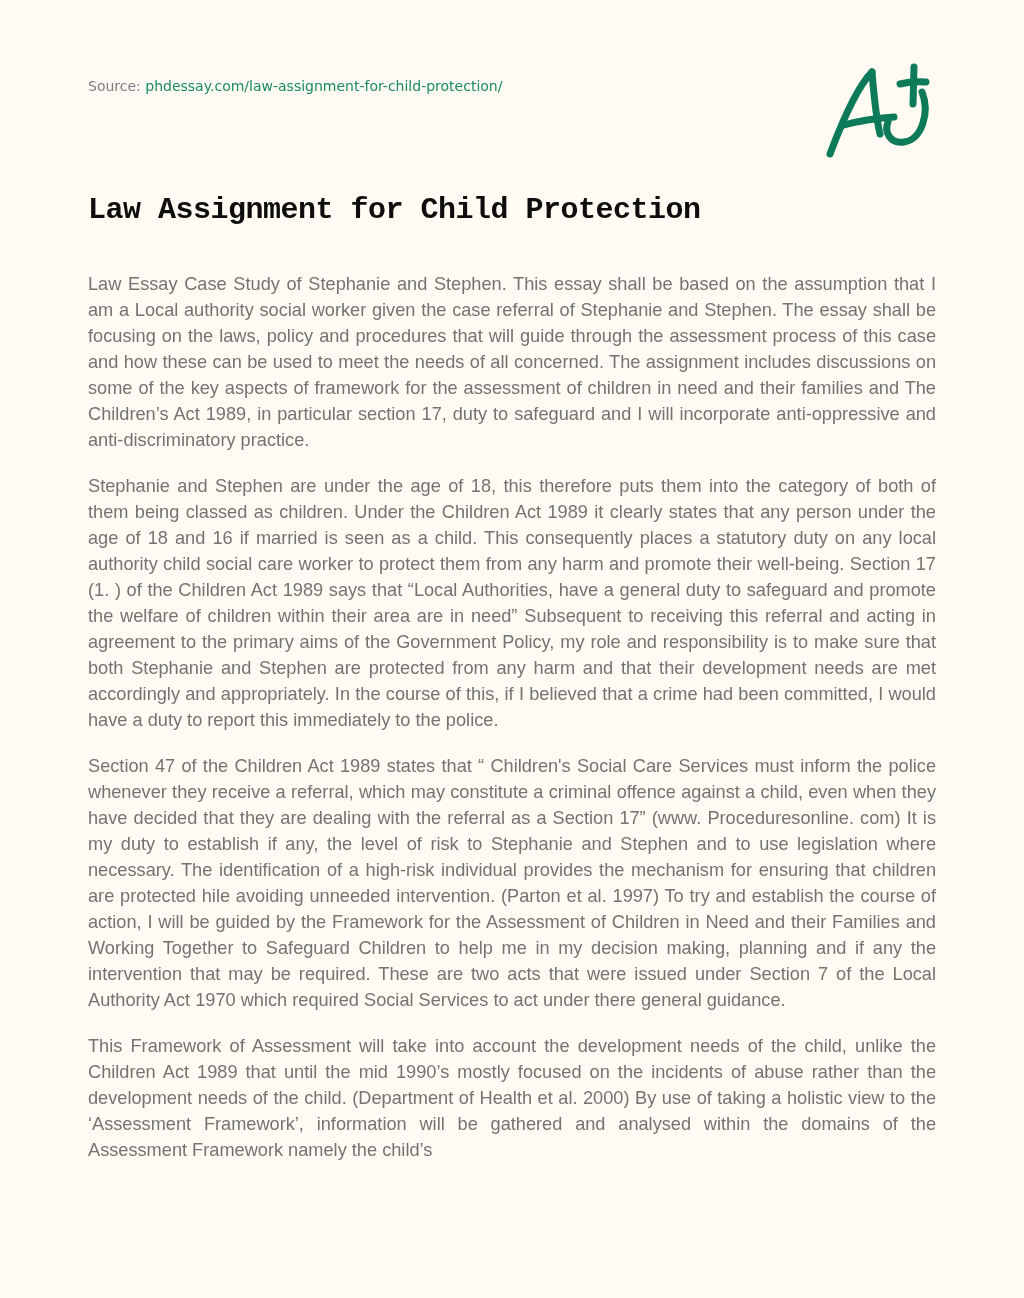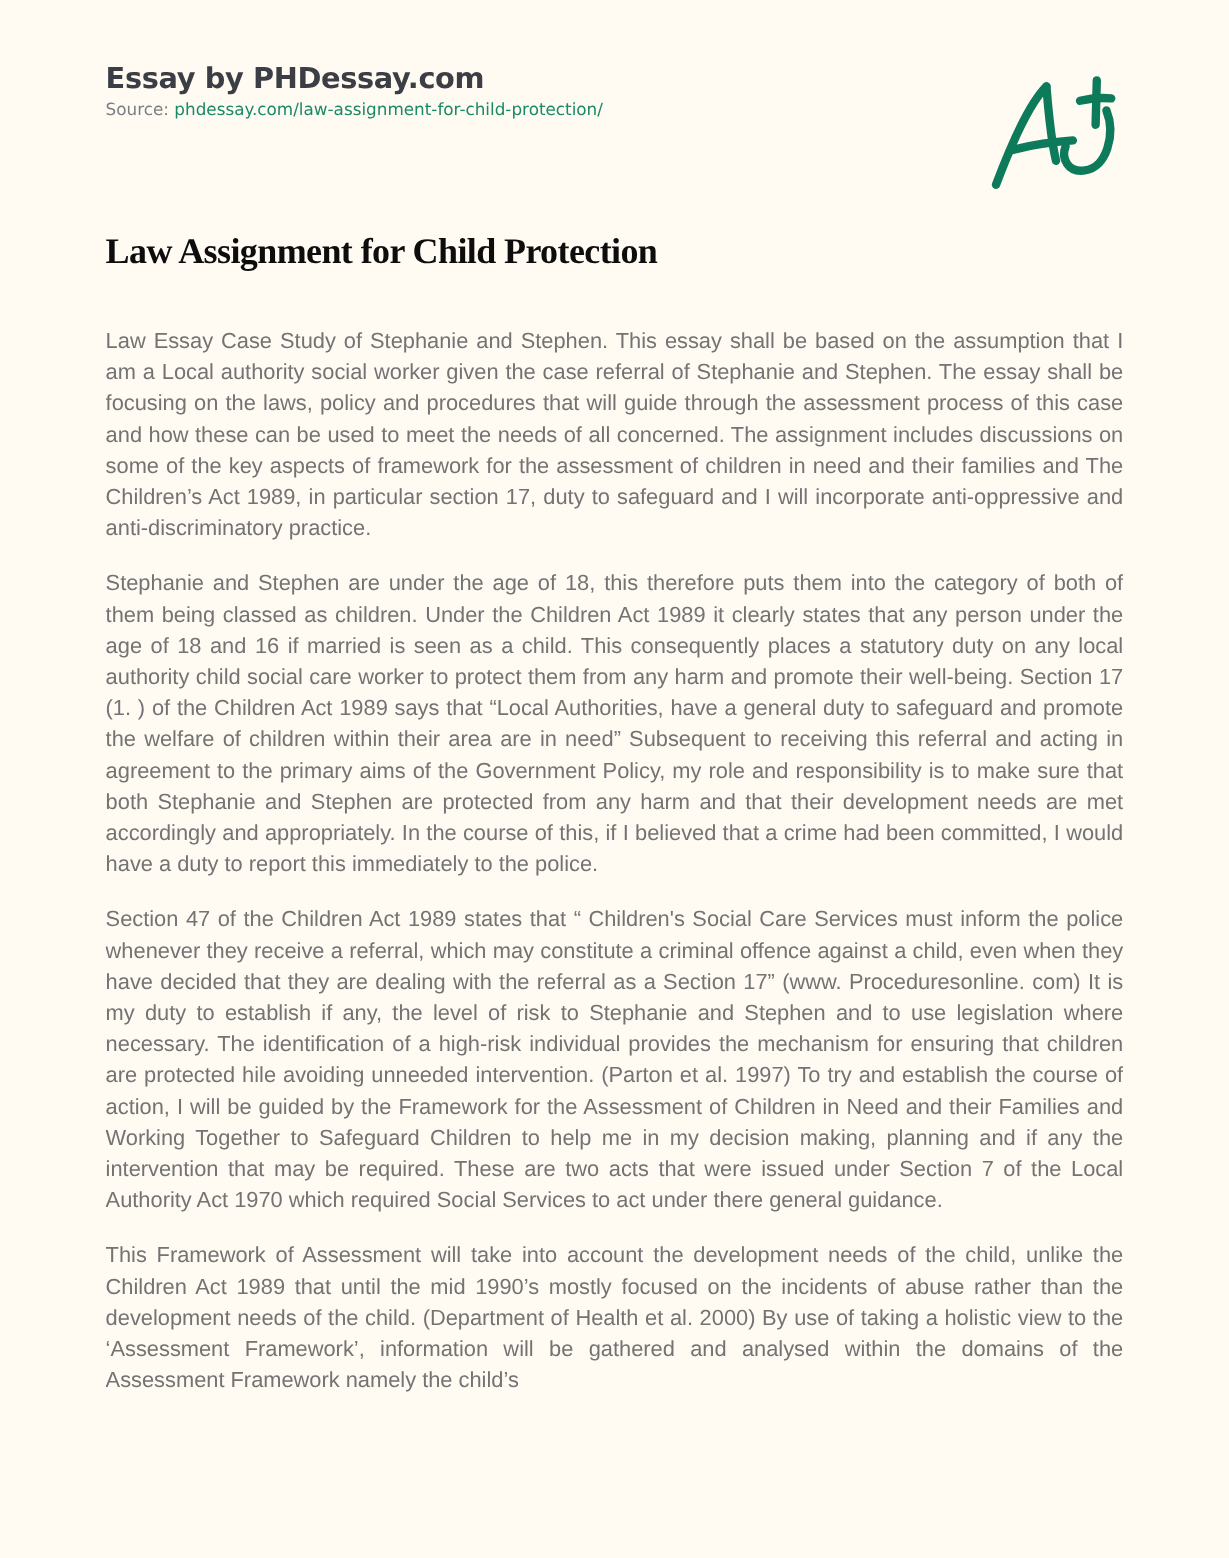--- a/index.html
+++ b/index.html
@@ -23,42 +23,42 @@
   .site-title {
     font-family: "DejaVu Sans", sans-serif;
     font-weight: bold;
     font-size: 24px;
     color: #3b3e44;
     margin: 0;
     letter-spacing: -0.3px;
     line-height: 34px;
   }
   .source-line {
-    margin-top: 0;
+    margin-top: 28px;
     font-size: 14px;
     line-height: 20px;
     color: #7b7f85;
   }
   .source-line a {
     color: #1a8a66;
     text-decoration: none;
   }
   .logo {
     position: absolute;
     left: 822px;
     top: 62px;
     width: 110px;
     height: 100px;
   }
   .doc-title {
     position: absolute;
     left: 88px;
     top: 188px;
     margin: 0;
-    font-family: Liberation Serif, serif;
+    font-family: Liberation Mono, monospace;
     font-weight: bold;
     font-size: 30px;
     line-height: 44px;
     color: #0d0d0d;
     letter-spacing: -0.5px;
   }
   .essay-body {
     position: absolute;
     left: 88px;
     top: 271px;
@@ -72,21 +72,20 @@
     font-size: 18.2px;
     line-height: 26px;
     color: #737373;
     text-align: justify;
   }
 </style>
 </head>
 <body>
 
 <header class="site-header">
-  <h2 class="site-title">Essay by PHDessay.com</h2>
   <div class="source-line">
     <span>Source:</span>
     <a>phdessay.com/law-assignment-for-child-protection/</a>
   </div>
 </header>
 
 <div class="logo">
   <svg width="110" height="100" viewBox="0 0 110 100" xmlns="http://www.w3.org/2000/svg">
     <g fill="none" stroke="#0d7a5a" stroke-width="7" stroke-linecap="round" stroke-linejoin="round">
 

